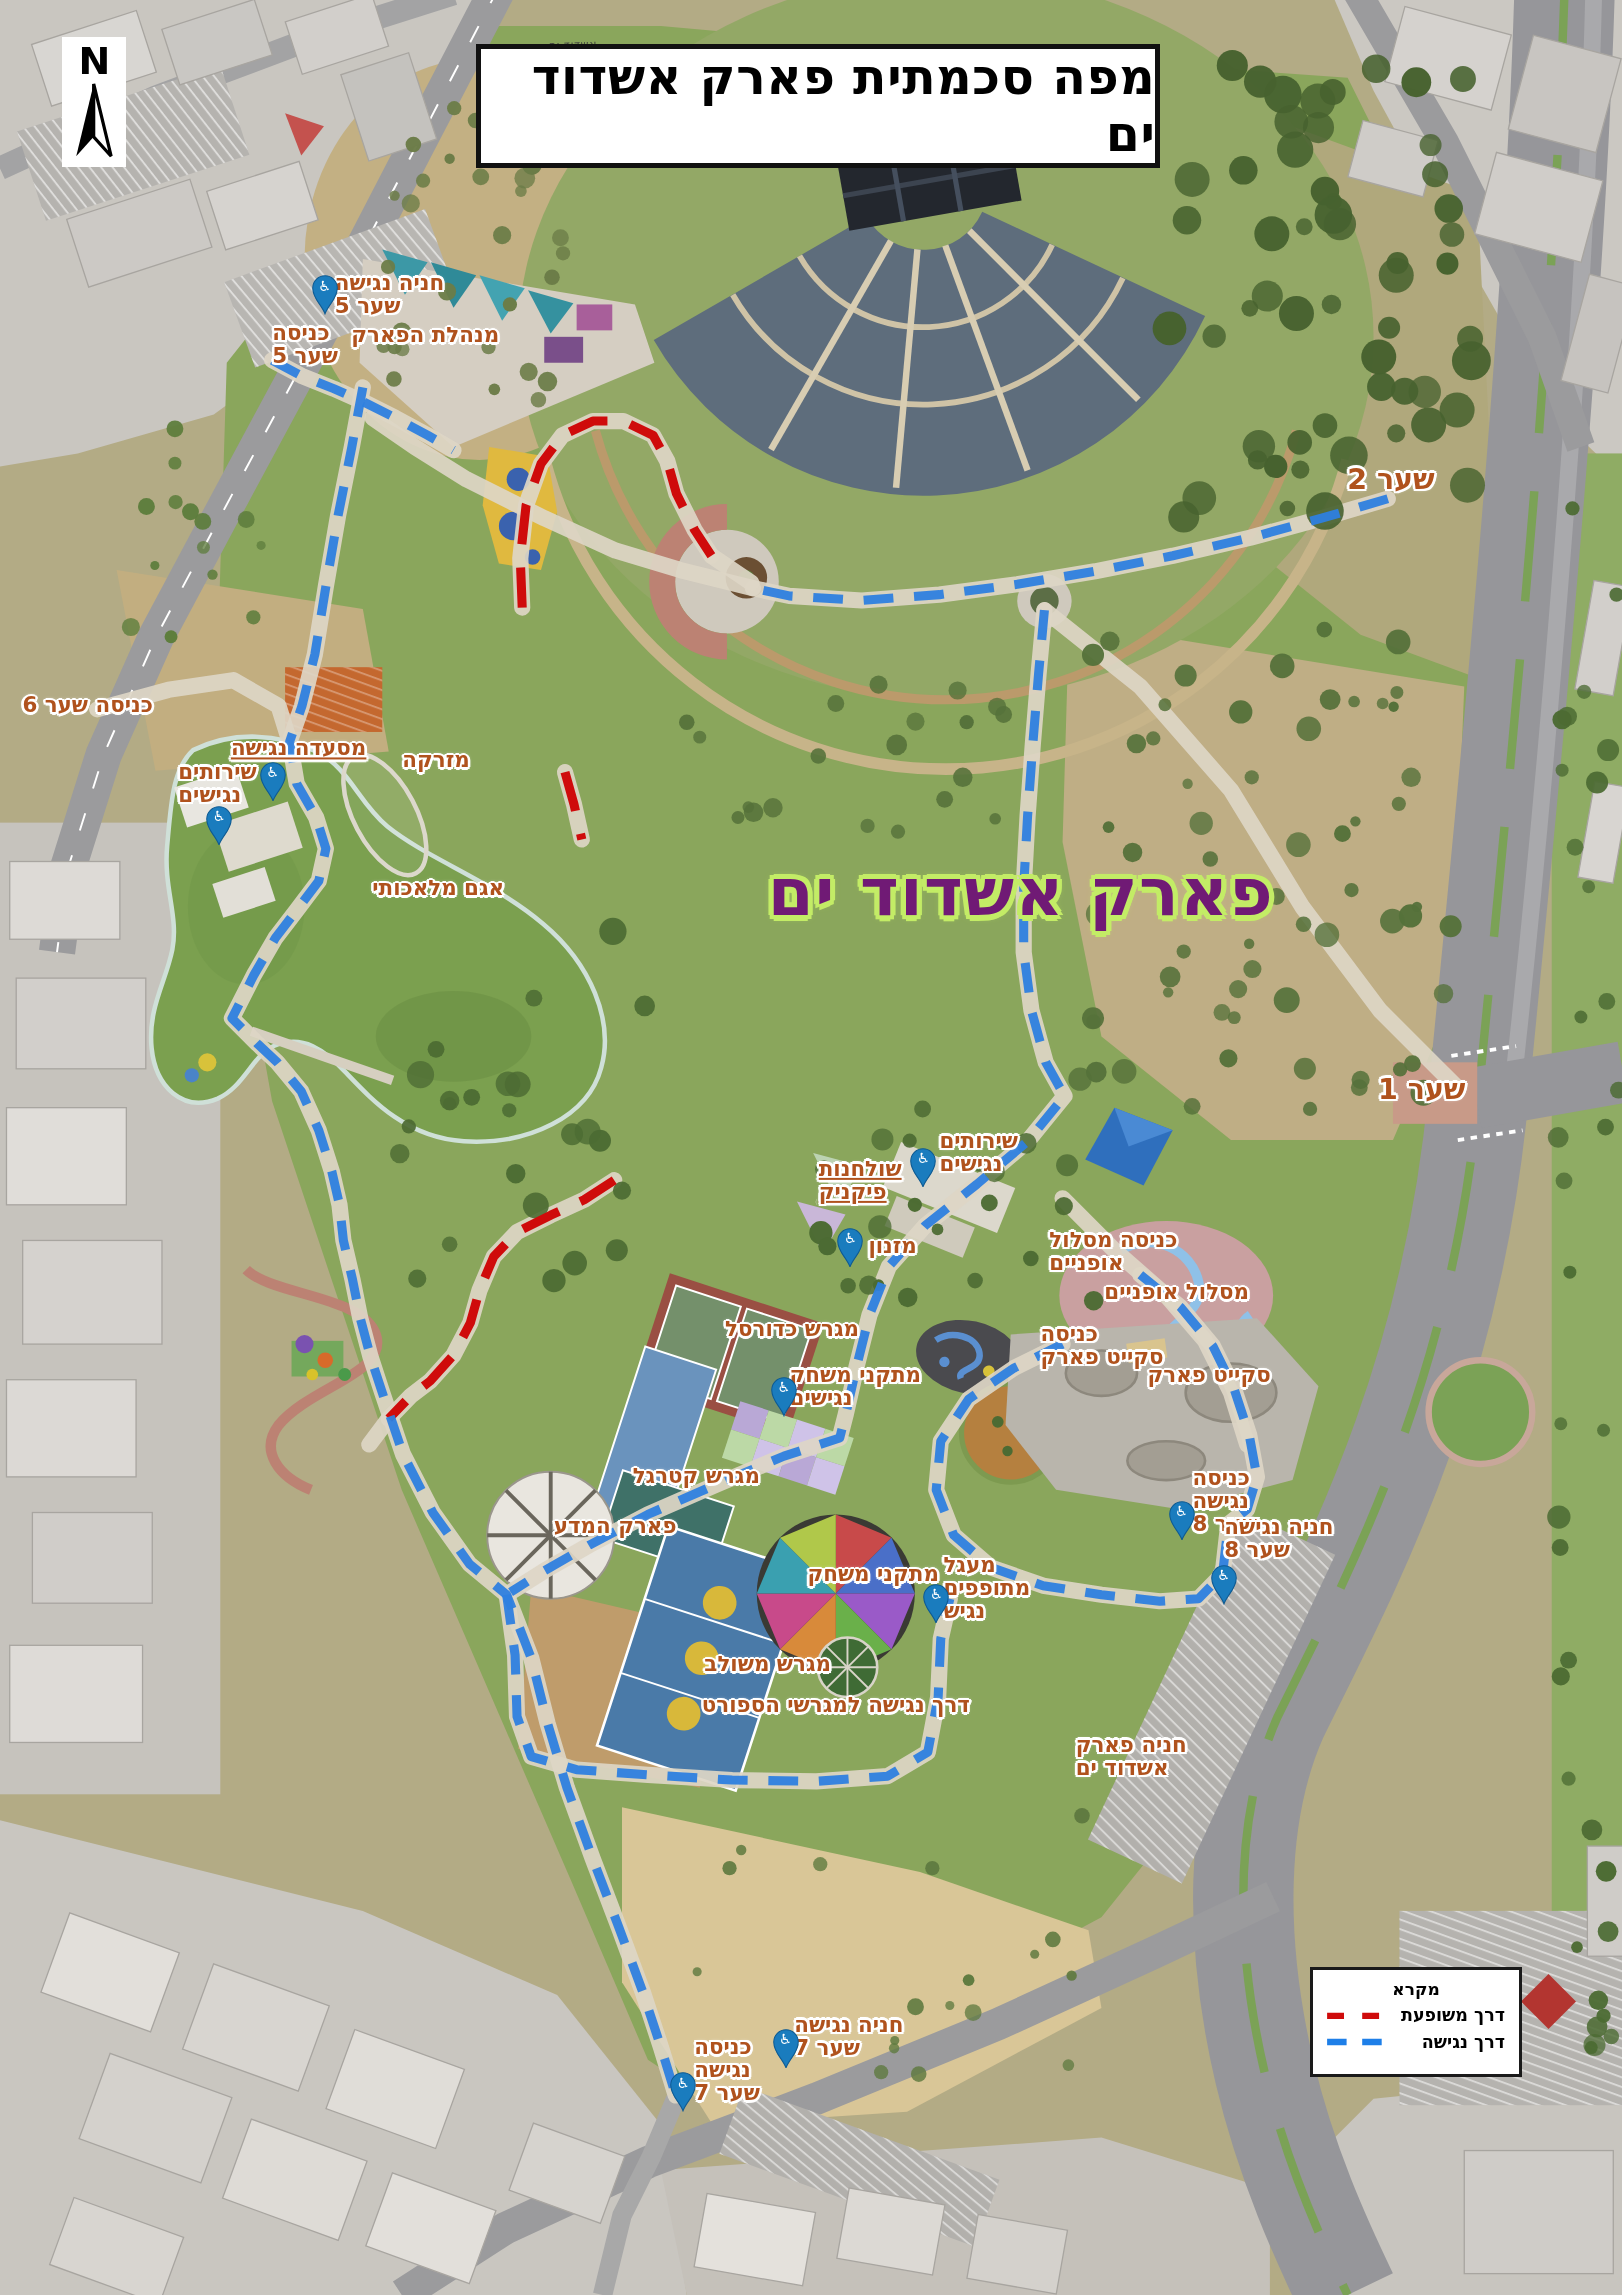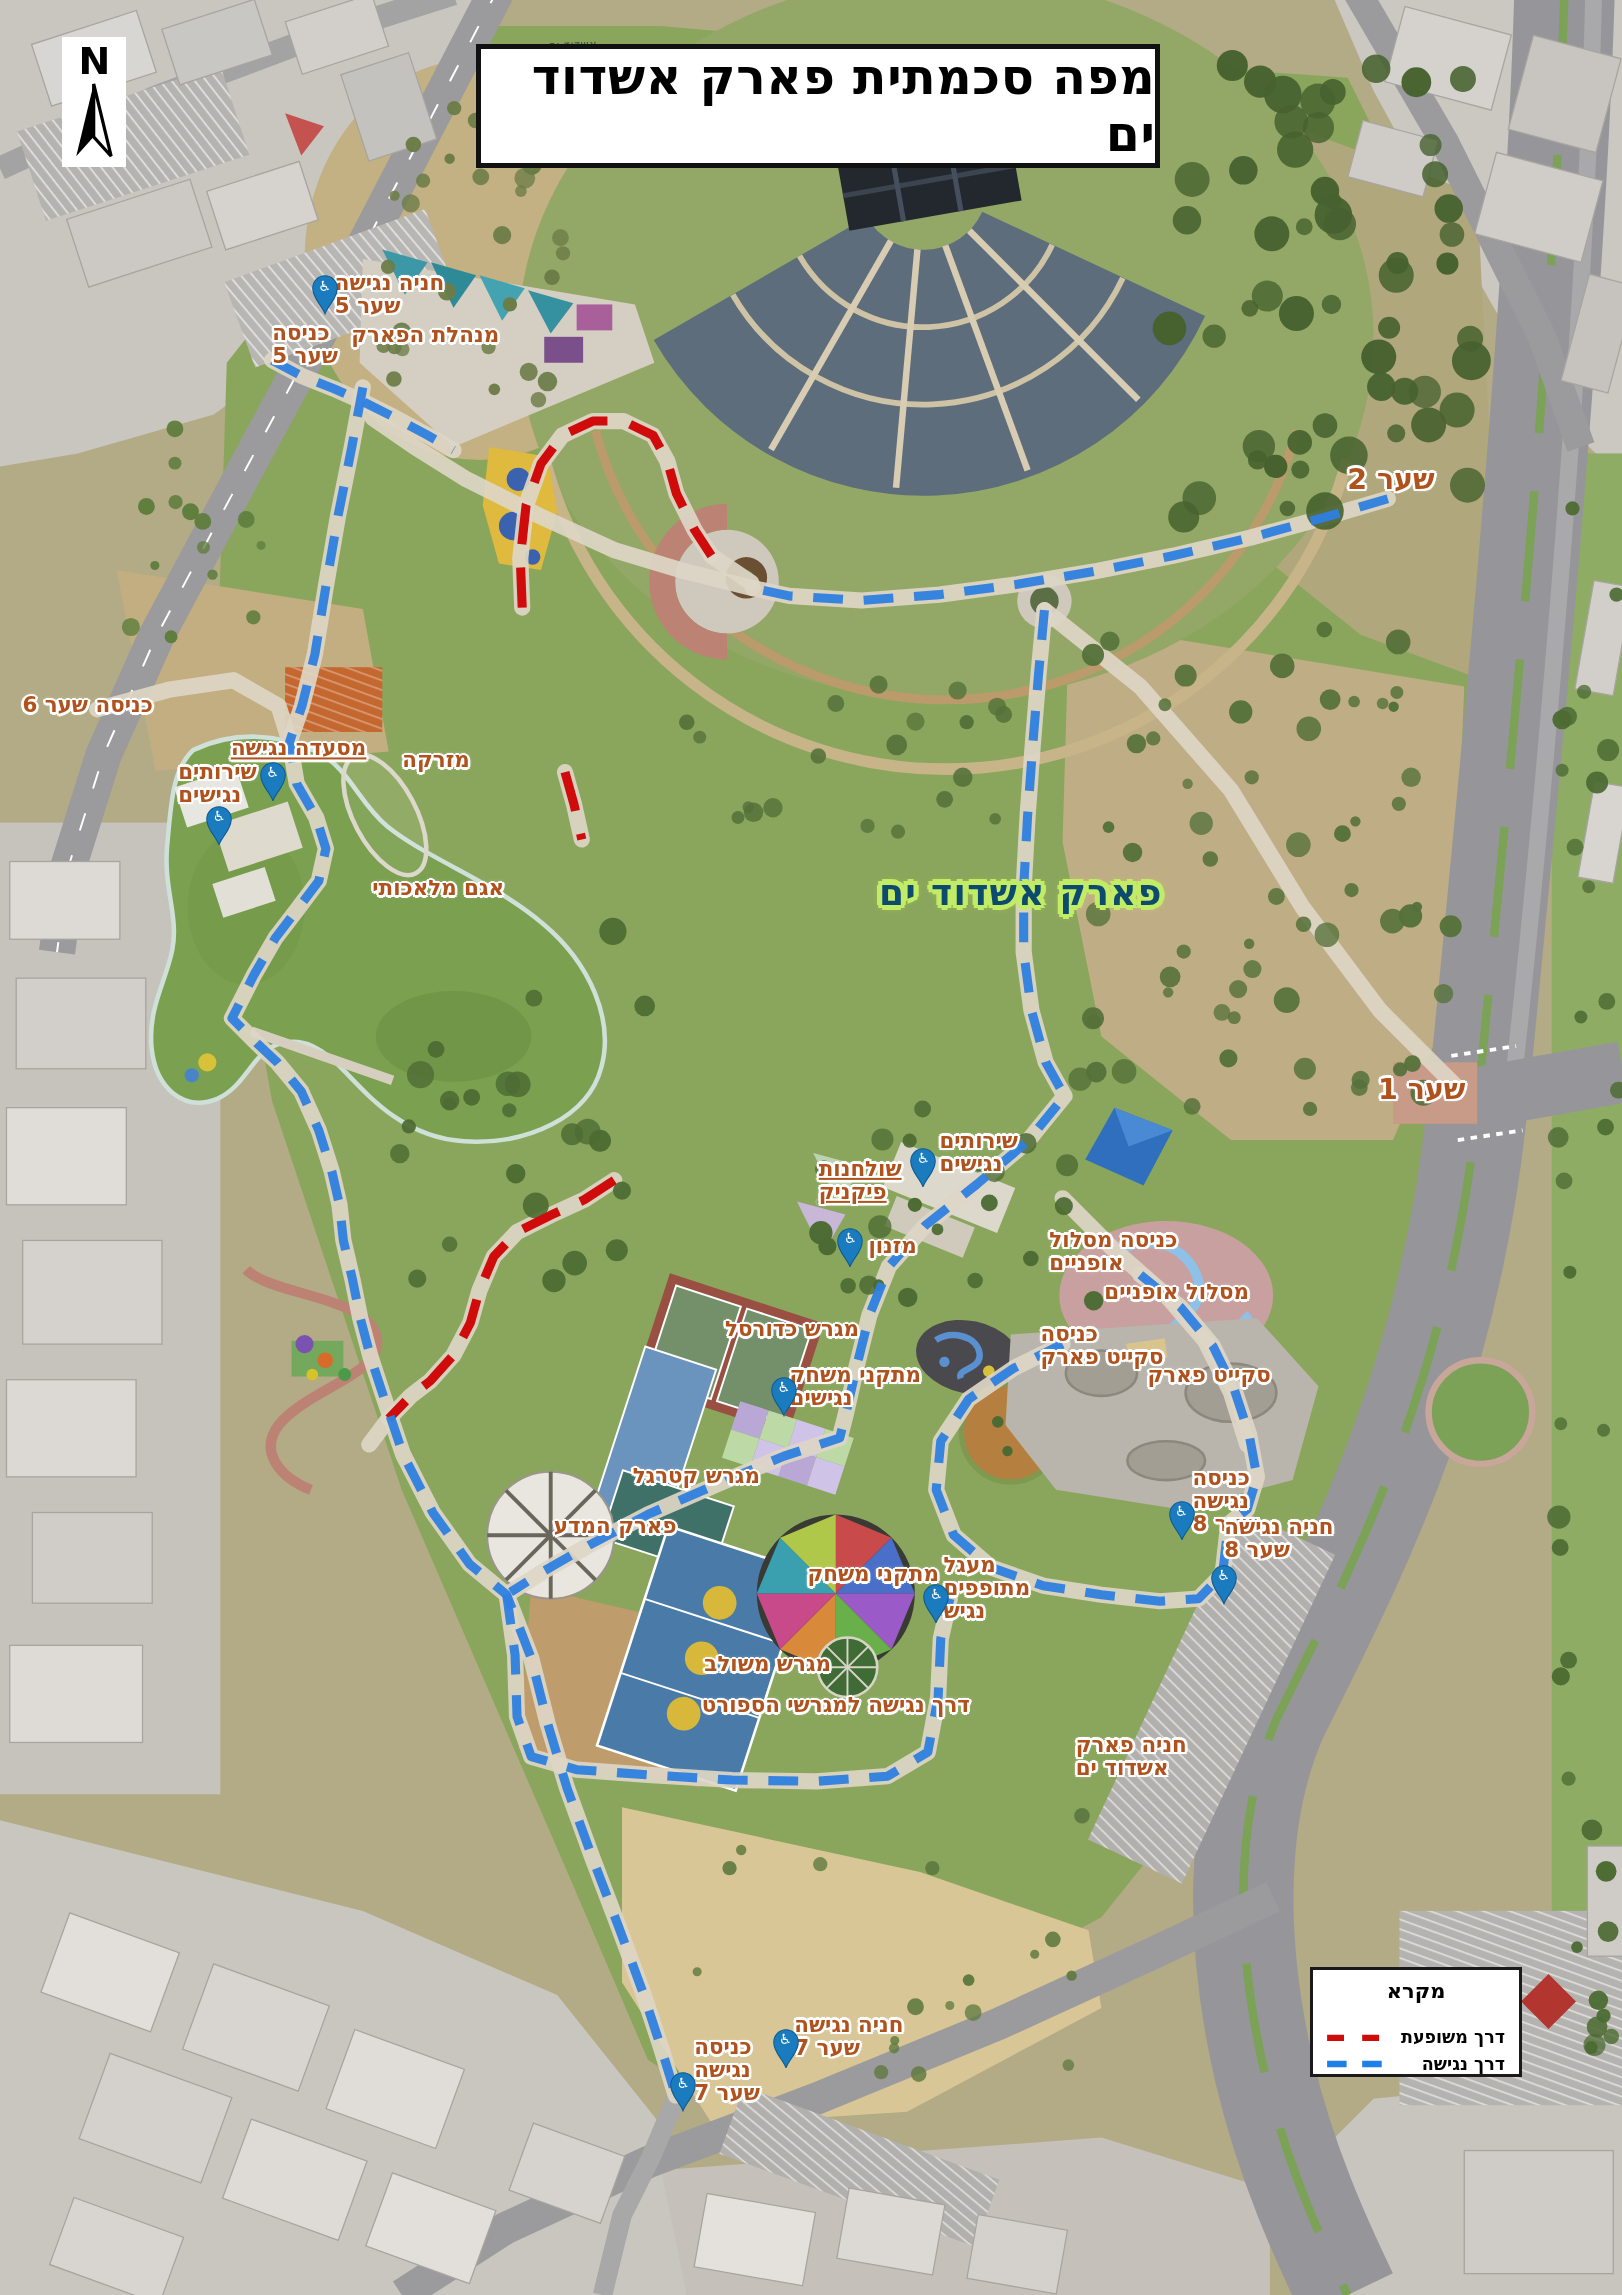--- a/index.html
+++ b/index.html
@@ -14,21 +14,21 @@
   
   .map-label{
     position:absolute;transform:translate(-50%,-50%);
     color:#b0521d;font-weight:700;font-size:21.4px;line-height:1.08;
     text-align:left;direction:rtl;white-space:pre-line;z-index:30;
     text-shadow:-1.9px -1.9px 0 #fff,1.9px -1.9px 0 #fff,-1.9px 1.9px 0 #fff,1.9px 1.9px 0 #fff,
                 -2.6px 0 0 #fff,2.6px 0 0 #fff,0 -2.6px 0 #fff,0 2.6px 0 #fff,0 0 4.5px #fff;
   }
   .map-label.gate{font-size:28.5px;}
   .map-label.park{
-    color:#0c4a6e;font-size:36px;font-weight:700;letter-spacing:1.3px;
+    color:#701a75;font-size:66px;font-weight:700;letter-spacing:1.3px;
     text-shadow:-3.9px -3.9px 0 #c3ec66,3.9px -3.9px 0 #c3ec66,-3.9px 3.9px 0 #c3ec66,3.9px 3.9px 0 #c3ec66,
                 -5.2px 0 0 #c3ec66,5.2px 0 0 #c3ec66,0 -5.2px 0 #c3ec66,0 5.2px 0 #c3ec66,0 0 9px #c3ec66;
   }
   .street-label{
     position:absolute;z-index:5;color:#3c3c3c;font-size:11px;direction:rtl;
     transform:translate(-50%,-50%) rotate(-2deg);letter-spacing:0.6px;
   }
 
   
   .pin{position:absolute;width:30px;height:39px;transform:translate(-50%,-100%);z-index:40;}
@@ -55,21 +55,21 @@
   }
   .north-box .n-letter{font-size:38px;font-weight:700;color:#000;margin-top:5.2px;line-height:1;}
 
   
   .legend{
     position:absolute;left:80.7%;top:85.7%;width:13.1%;height:4.8%;
     background:#fff;border:3.2px solid #1a1a1a;box-sizing:border-box;z-index:50;
     padding:9px 14.3px 6.5px 14.3px;display:flex;flex-direction:column;
   }
   .legend-title{
-    font-size:21px;font-weight:700;color:#000;text-align:center;direction:rtl;margin-bottom:18px;
+    font-size:17px;font-weight:700;color:#000;text-align:center;direction:rtl;margin-bottom:0;
   }
   .legend-row{
     display:flex;align-items:center;justify-content:space-between;margin-top:6.5px;
   }
   .legend-row .dash-sample{flex:0 0 auto;}
   .legend-row .legend-label{
     font-size:17.5px;font-weight:700;color:#000;direction:rtl;text-align:right;
   }
 </style>
 </head>

